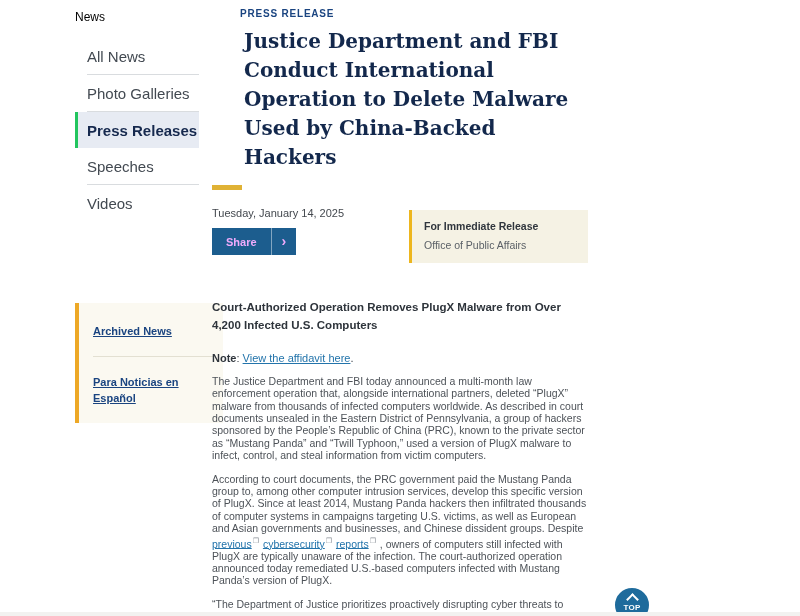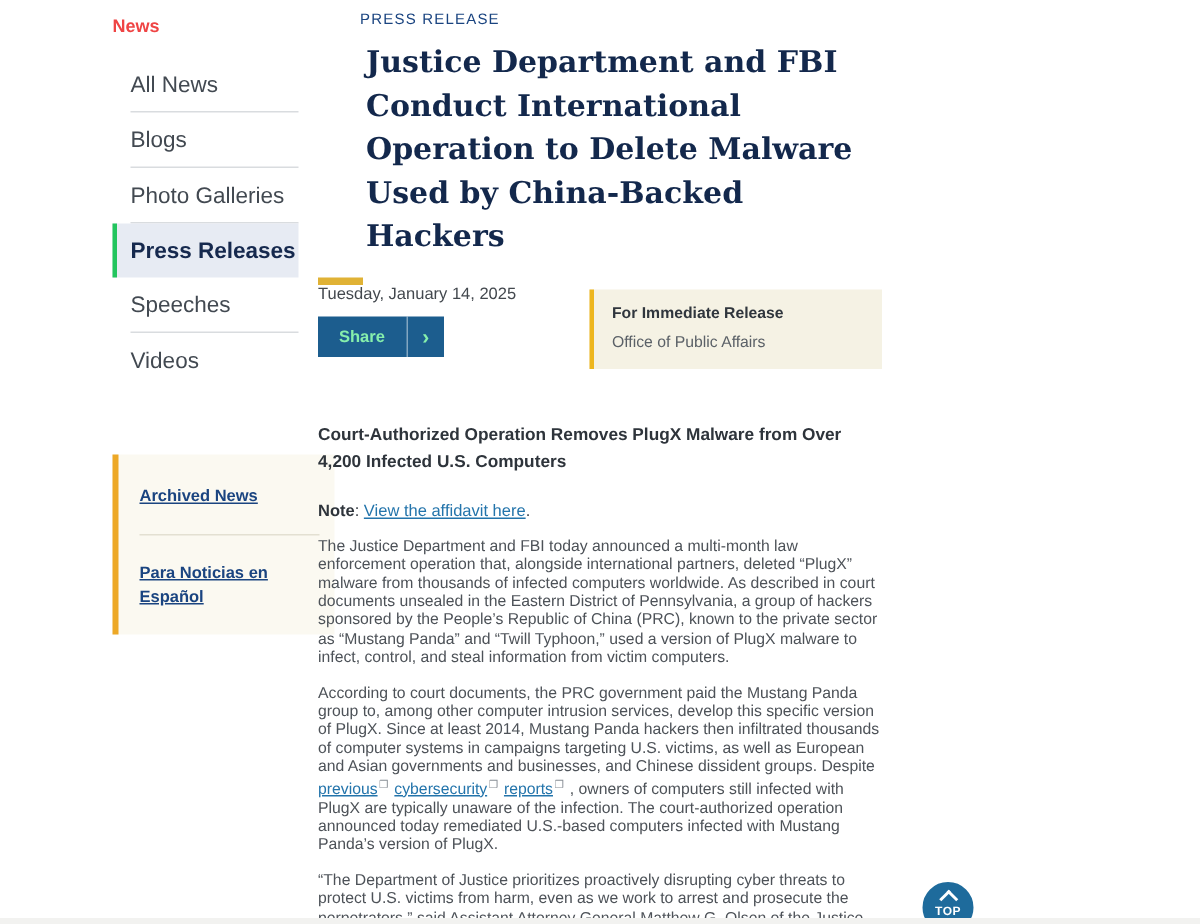--- a/index.html
+++ b/index.html
@@ -1,53 +1,53 @@
 <!DOCTYPE html>
 <html><head>
 <meta charset="utf-8">
 <style>
   * { margin:0; padding:0; box-sizing:border-box; }
   html,body { width:800px; height:616px; background:#ffffff; overflow:hidden;
     font-family:"Liberation Sans", sans-serif; position:relative; }
 
   
   .sidebar { position:absolute; left:75px; top:10px; width:124px; }
-  .sidebar-title { font-size:12px; font-weight:bold; color:#ef4444; margin-bottom:14px; cursor:pointer; }
+  .sidebar-title { font-size:12px; font-weight:normal; color:#000000; margin-bottom:14px; cursor:pointer; }
   .nav-list { list-style:none; }
   .nav-item { margin-left:12px; padding:10px 0 9px 0; border-bottom:1px solid #d9dcdf;
     font-size:15px; color:#424951; cursor:pointer; }
   .nav-item:last-child { border-bottom:none; }
   .nav-item.active { margin-left:0; padding-left:9px; border-left:3px solid #22c55e;
     background:#e7ebf3; font-weight:bold; color:#16294e; border-bottom:none; }
   .nav-item.pre-active { border-bottom:1px solid #d9dcdf; }
 
   .archived-box { position:absolute; left:75px; top:303px; width:148px;
     background:#fbf9f1; border-left:4px solid #eda826; padding:18px 10px 16px 14px; }
   .side-link { display:inline-block; font-size:11px; font-weight:bold; color:#1a4480;
     text-decoration:underline; cursor:pointer; line-height:1.45; }
   .archived-divider { border:none; border-top:1px solid #e3e0d2; margin:16px 0 18px 0; }
 
   
   .main { position:absolute; left:212px; top:8px; width:378px; }
-  .eyebrow { font-size:10px; font-weight:normal; letter-spacing:0.8px; color:#1a4480;padding-left:28px; }
+  .eyebrow { font-size:10px; font-weight:bold; letter-spacing:0.8px; color:#1a4480;padding-left:28px; }
   h1.title { font-family:"DejaVu Serif", serif; font-size:20px; line-height:1.45;
     color:#13284c; margin-top:8px; font-weight:bold;margin-left:32px; }
   .gold-divider { width:30px; height:3px; border-top:3px solid #e0b235;
     border-bottom:2px solid #e0b235; margin-top:13px; }
 
-  .meta-row { position:relative; height:62px; }
+  .meta-row { position:relative; margin-top:17px; height:62px; }
   .date { font-size:11px; color:#43484e; }
   .share-btn { display:inline-flex; align-items:center; margin-top:9px; border:none;
-    background:#1c5d8e; color:#86efac; cursor:pointer; padding:0; height:27px;
+    background:#1c5d8e; color:#f0abfc; cursor:pointer; padding:0; height:27px;
     font-family:"Liberation Sans", sans-serif;text-align:right; }
   .share-label { font-size:11px; font-weight:bold; padding:0 14px; }
   .share-divider { width:1px; height:27px; background:rgba(255,255,255,0.45); }
   .share-arrow { font-size:14px; font-weight:bold; padding:0 10px 2px 10px; }
 
-  .release-box { position:absolute; right:2px; top:3px; width:195px;
+  .release-box { position:absolute; right:2px; top:3px; width:179px;
     background:#f5f2e4; border-left:3px solid #edb61e; padding:10px 12px 12px 12px; }
   .release-title { font-size:10.5px; font-weight:bold; color:#30363d; }
   .release-office { font-size:10.5px; color:#5b6167; margin-top:7px; }
 
   .subheadline { margin-top:29px; font-size:11.5px; font-weight:bold; color:#2e343b;
     line-height:1.6; }
   .note { margin-top:17px; font-size:11px; color:#3f454c; }
   .note strong { color:#2e343b; }
   a.body-link { color:#2374ab; text-decoration:underline; cursor:pointer; }
   .ext-icon { font-size:7px; color:#8a9097; vertical-align:super; margin:0 1px; }
@@ -66,21 +66,20 @@
   .footer-strip { position:absolute; left:0; top:612px; width:800px; height:4px;
     background:#f2f2f0; }
 </style>
 </head>
 <body>
 
 <nav class="sidebar">
   <div class="sidebar-title">News</div>
   <ul class="nav-list">
     <li class="nav-item">All News</li>
-    <li class="nav-item">Blogs</li>
     <li class="nav-item">Photo Galleries</li>
     <li class="nav-item active">Press Releases</li>
     <li class="nav-item">Speeches</li>
     <li class="nav-item">Videos</li>
   </ul>
 </nav>
 
 <div class="archived-box">
   <a class="side-link">Archived News</a>
   <hr class="archived-divider">

